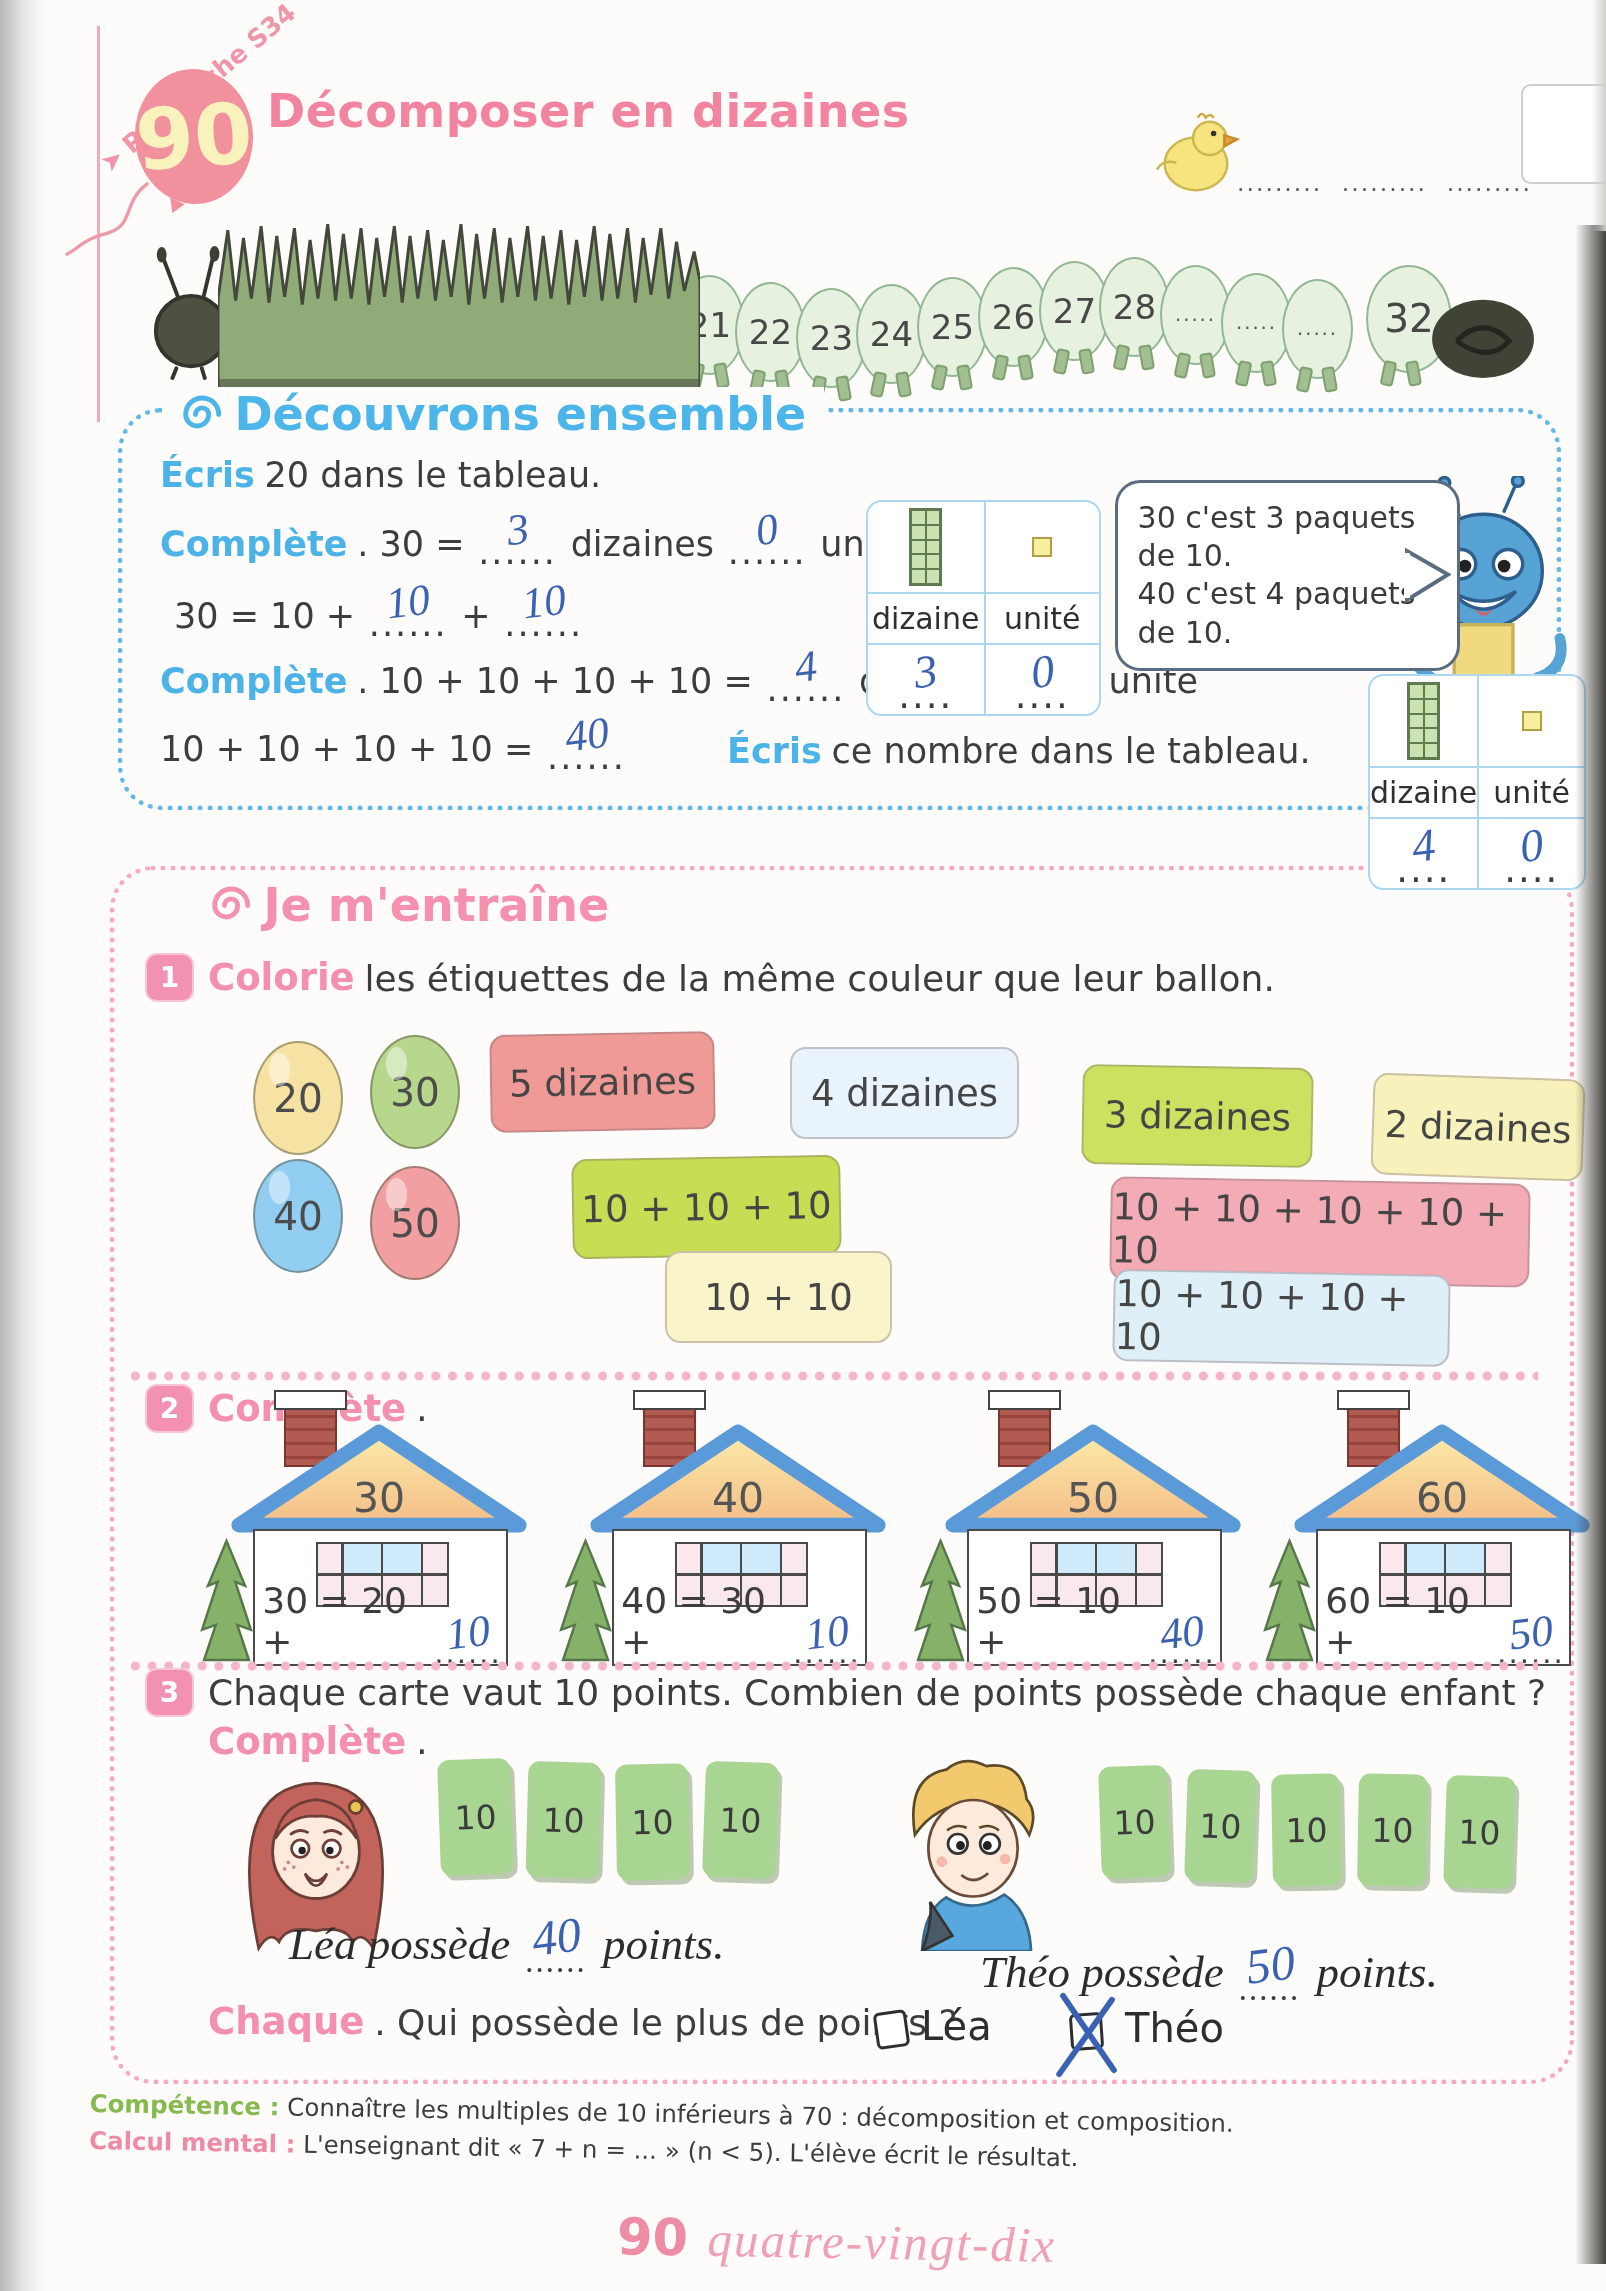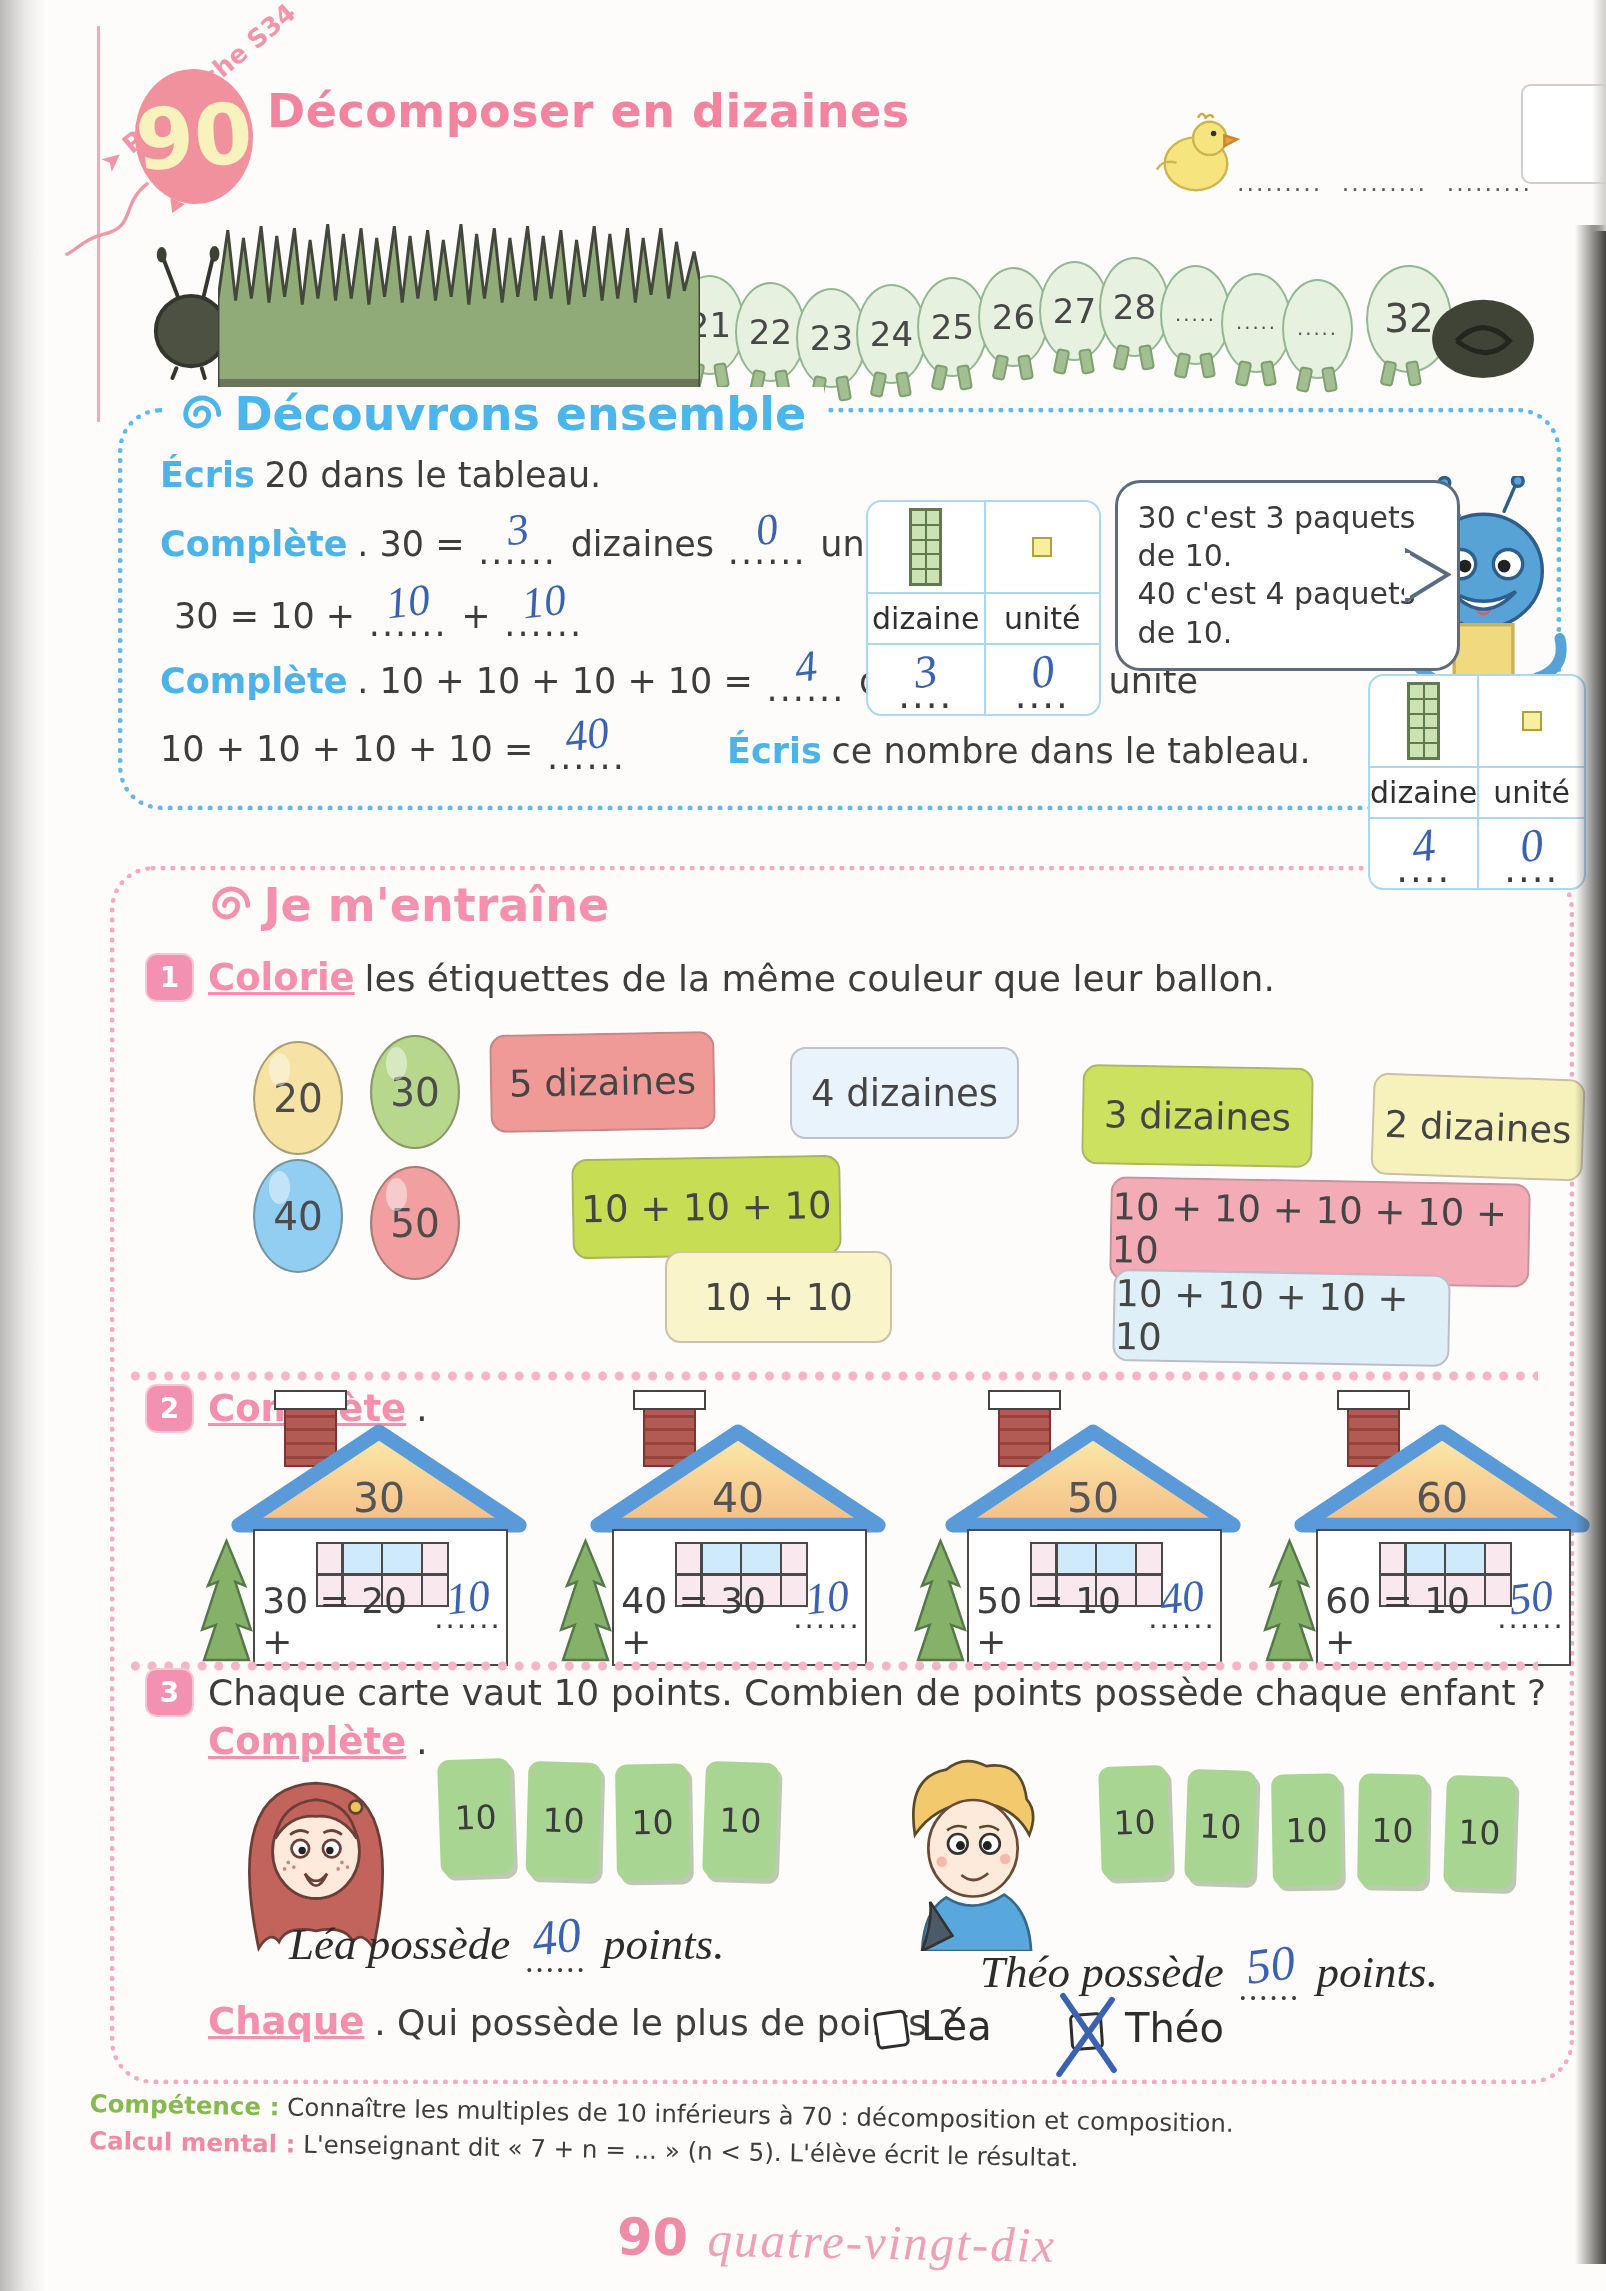--- a/index.html
+++ b/index.html
@@ -2,21 +2,21 @@
 <html><head>
 <meta charset="utf-8">
 <style>
   html,body{margin:0;padding:0;background:#e8e8e6;}
   .page{position:relative;width:1606px;height:2292px;background:#fdfcfa;overflow:hidden;
         font-family:"DejaVu Sans",sans-serif;color:#3d3d3d;}
   .abs{position:absolute;}
   .row{display:flex;align-items:flex-end;gap:9.8px;white-space:nowrap;line-height:1.05;}
   .t36{font-size:35px;} .t37{font-size:36px;} .t38{font-size:37px;}
   .verb{font-weight:bold;}
-  .blue{color:#4cb3e9;} .pinkc{color:#f48fae;text-decoration:underline;} .dark{color:#3d3d3d;}
+  .blue{color:#4cb3e9;} .pinkc{color:#f48fae;} .dark{color:#3d3d3d;}
 
   
   .scanL{left:0;top:0;width:45px;height:2292px;background:linear-gradient(to right,#b9b9b7,#e9e8e6 55%,#fdfcfa);z-index:95;}
   .scanR{right:0;top:225px;width:31px;height:2039px;background:linear-gradient(to left,#43423e,rgba(67,66,62,0));z-index:95;}
   .scanRT{right:0;top:0;width:13.7px;height:231px;background:linear-gradient(to left,#cfcecb,rgba(207,206,203,0));z-index:95;}
   .mline{left:97px;top:25.5px;width:2.9px;height:396px;background:#f4a9ba;}
 
   
   .photofiche{left:94px;top:155px;transform:rotate(-40deg);transform-origin:left top;
      color:#f295a9;font-weight:bold;font-size:25.5px;display:flex;align-items:center;gap:7.8px;}
@@ -81,21 +81,21 @@
   
   .house{position:absolute;width:304px;height:274px;}
   .chimney{position:absolute;left:57px;top:11.8px;width:49px;height:61px;border:2.5px solid #7e352f;
            background:repeating-linear-gradient(#b25b52 0 10.8px,#97443c 10.8px 13.7px);}
   .chimcap{position:absolute;left:47px;top:0px;width:69px;height:15.7px;background:#fff;border:2.5px solid #444;}
   .roofnum{position:absolute;left:0;right:0;top:84px;text-align:center;font-size:41px;color:#555;}
   .hbody{position:absolute;left:25.5px;top:139px;width:251px;height:133px;background:#fff;border:2.9px solid #4a4a4a;}
   .window{position:absolute;left:61px;top:10.8px;width:129px;height:61px;display:grid;gap:2.5px;
           background:#4a4a4a;border:2.9px solid #4a4a4a;grid-template-columns:23.5px 1fr 1fr 23.5px;grid-template-rows:1fr 1fr;}
   .window i{background:#f9e9ef;} .window i.sky{background:#cfeafa;}
-  .heq{position:absolute;left:7.8px;bottom:2px;display:flex;align-items:flex-start;gap:14px;font-size:36px;margin-top:20px;}
+  .heq{position:absolute;left:7.8px;bottom:2px;display:flex;align-items:flex-end;gap:14px;font-size:36px;margin-top:20px;}
   .heq .blank .dots{font-size:29px;} .heq .hand{font-size:44px;}
 
   
   .card{position:absolute;width:73px;height:116px;background:#a9d593;border-radius:11.8px;
         box-shadow:3.9px 4.9px 0 rgba(110,140,90,.45);display:flex;align-items:center;justify-content:center;
         font-size:33px;color:#3b3b3b;}
   .cursive{font-family:"Liberation Serif",serif;font-style:italic;font-size:45px;color:#2c2c2c;
            display:flex;align-items:flex-end;gap:11.8px;white-space:nowrap;}
   .cursive .hand{font-size:49px;}
   .chk{position:absolute;width:27.4px;height:31px;border:3.9px solid #2e2e2e;border-radius:5.9px;background:#fff;}

